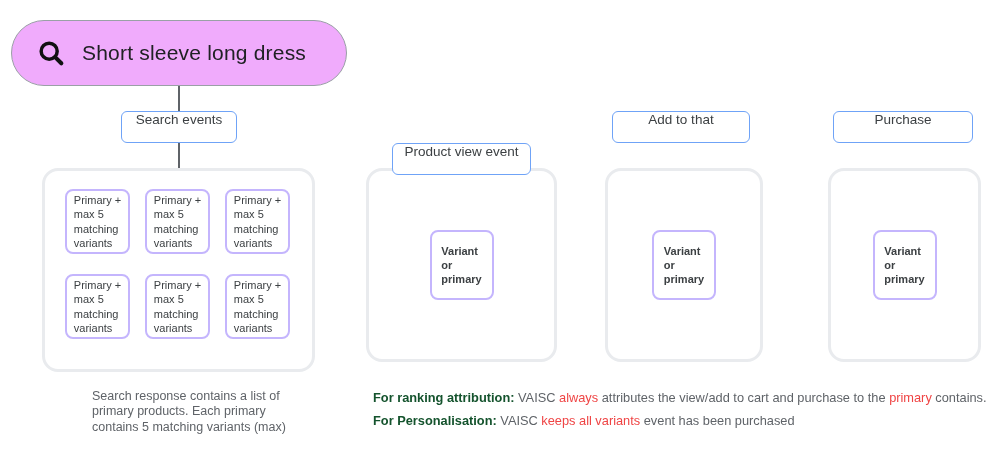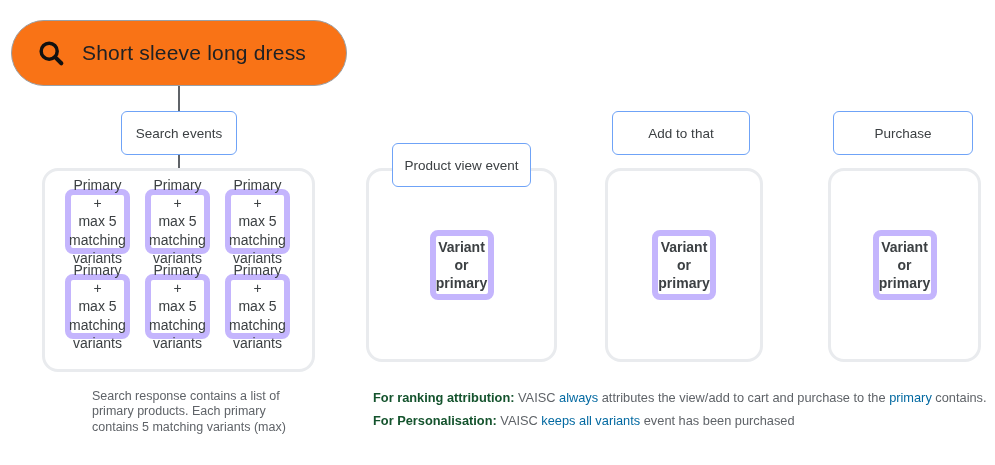--- a/index.html
+++ b/index.html
@@ -2,35 +2,35 @@
 <html><head>
 <meta charset="utf-8">
 <style>
   html, body { margin:0; padding:0; background:#ffffff; }
   body { font-family:"Liberation Sans", sans-serif; }
   .canvas { position:relative; width:995px; height:465px; background:#ffffff; overflow:hidden; }
 
   
   .search-pill {
     position:absolute; left:11px; top:20px; width:336px; height:66px;
-    border:1.5px solid #9aa0a6; border-radius:33px; background:#f97316;
+    border:1.5px solid #9aa0a6; border-radius:33px; background:#f0abfc;
     display:flex; align-items:center; padding-left:24px; box-sizing:border-box; gap:15px;
   }
   .search-pill .query { font-size:21px; color:#202124; letter-spacing:0.2px; }
 
   
   .v-line { position:absolute; left:178px; width:1.5px; background:#5f6368; }
   .v1 { top:86px; height:25px; }
   .v2 { top:138px; height:30px; }
 
   
   .event-label {
-    position:absolute; top:111px; height:44px; box-sizing:border-box;
+    position:absolute; top:111px; height:32px; box-sizing:border-box;
     border:1.5px solid #6fa3f7; border-radius:6px; background:#fff;
-    display:flex; align-items:center; justify-content:center;
+    display:flex; justify-content:center;
     font-size:13.5px; color:#3c4043; z-index:2;
   }
   .lbl-search   { left:121px; width:116px; }
   .lbl-view     { left:392px; width:139px;margin-top:32px; }
   .lbl-cart     { left:612px; width:138px; }
   .lbl-purchase { left:833px; width:140px; }
 
   
   .evt-container {
     position:absolute; top:168px; box-sizing:border-box;
@@ -38,36 +38,36 @@
   }
   .cont-search   { left:42px;  width:273px; height:204px;
                    display:flex; flex-wrap:wrap; align-content:flex-start;
                    padding:18px 20px; gap:20px 15px; }
   .cont-view     { left:366px; width:191px; height:194px; display:flex; align-items:center; justify-content:center; }
   .cont-cart     { left:605px; width:158px; height:194px; display:flex; align-items:center; justify-content:center; }
   .cont-purchase { left:828px; width:153px; height:194px; display:flex; align-items:center; justify-content:center; }
 
   
   .small-box {
-    box-sizing:border-box; border:6px solid #c4b5fd; border-radius:8px; background:#fff;
-    display:flex; align-items:center; justify-content:center; text-align:center;
-    font-size:14px; line-height:1.3; color:#3c4043; white-space:pre-line;
+    box-sizing:border-box; border:2px solid #c4b5fd; border-radius:8px; background:#fff;
+    display:flex; align-items:center; justify-content:center; 
+    font-size:11px; line-height:1.3; color:#3c4043; white-space:pre-line;
   }
   .primary-box { width:65px; height:65px; }
   .variant-box { width:64px; height:70px;font-weight:bold; }
 
   
   .note-left {
     position:absolute; left:68px; top:389px;
     font-size:12.5px; line-height:1.22; color:#5f6368; white-space:pre-line;margin-left:24px;
   }
   .notes-right { position:absolute; left:373px; top:390px; font-size:12.8px; color:#5f6368; }
   .notes-right p { margin:0 0 8px 0; line-height:1.2; }
   .seg-bold { font-weight:bold; color:#14532d; }
-  .seg-red  { color:#0369a1; }
+  .seg-red  { color:#ef4444; }
 </style>
 </head>
 <body>
 
 <div class="canvas">
 
   <div class="search-pill">
     <span style="display:flex;">
       <svg width="31" height="31" viewBox="0 0 24 24" aria-hidden="true">
         <circle cx="10.2" cy="10.2" r="6.2" fill="none" stroke="#111111" stroke-width="2.7"></circle>

